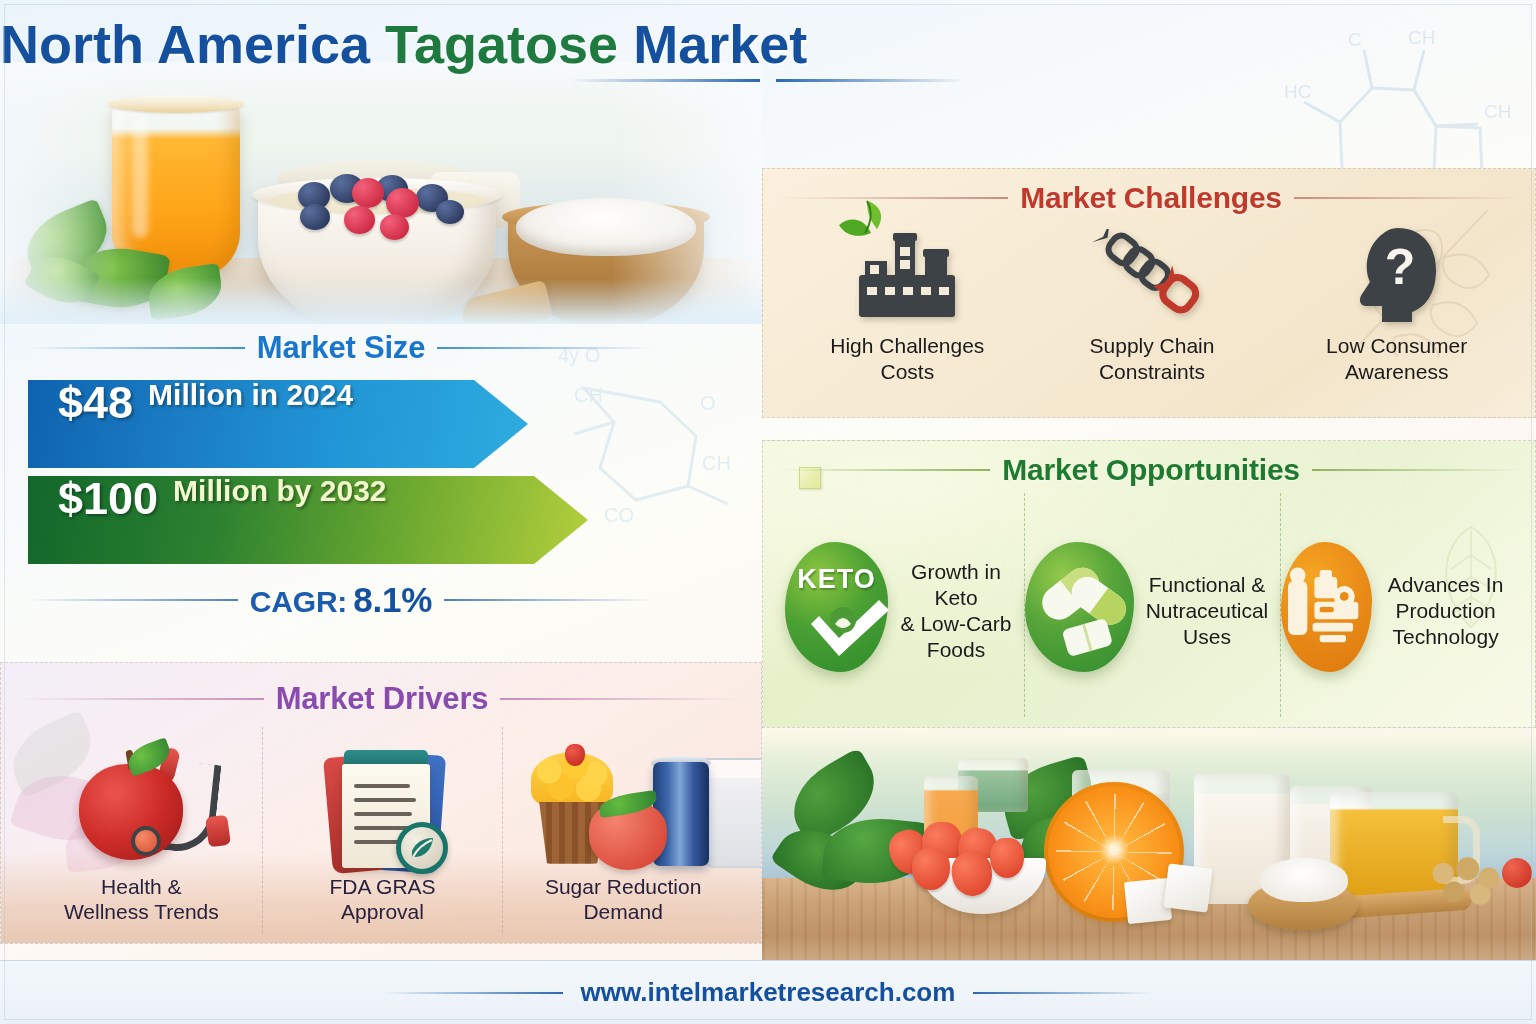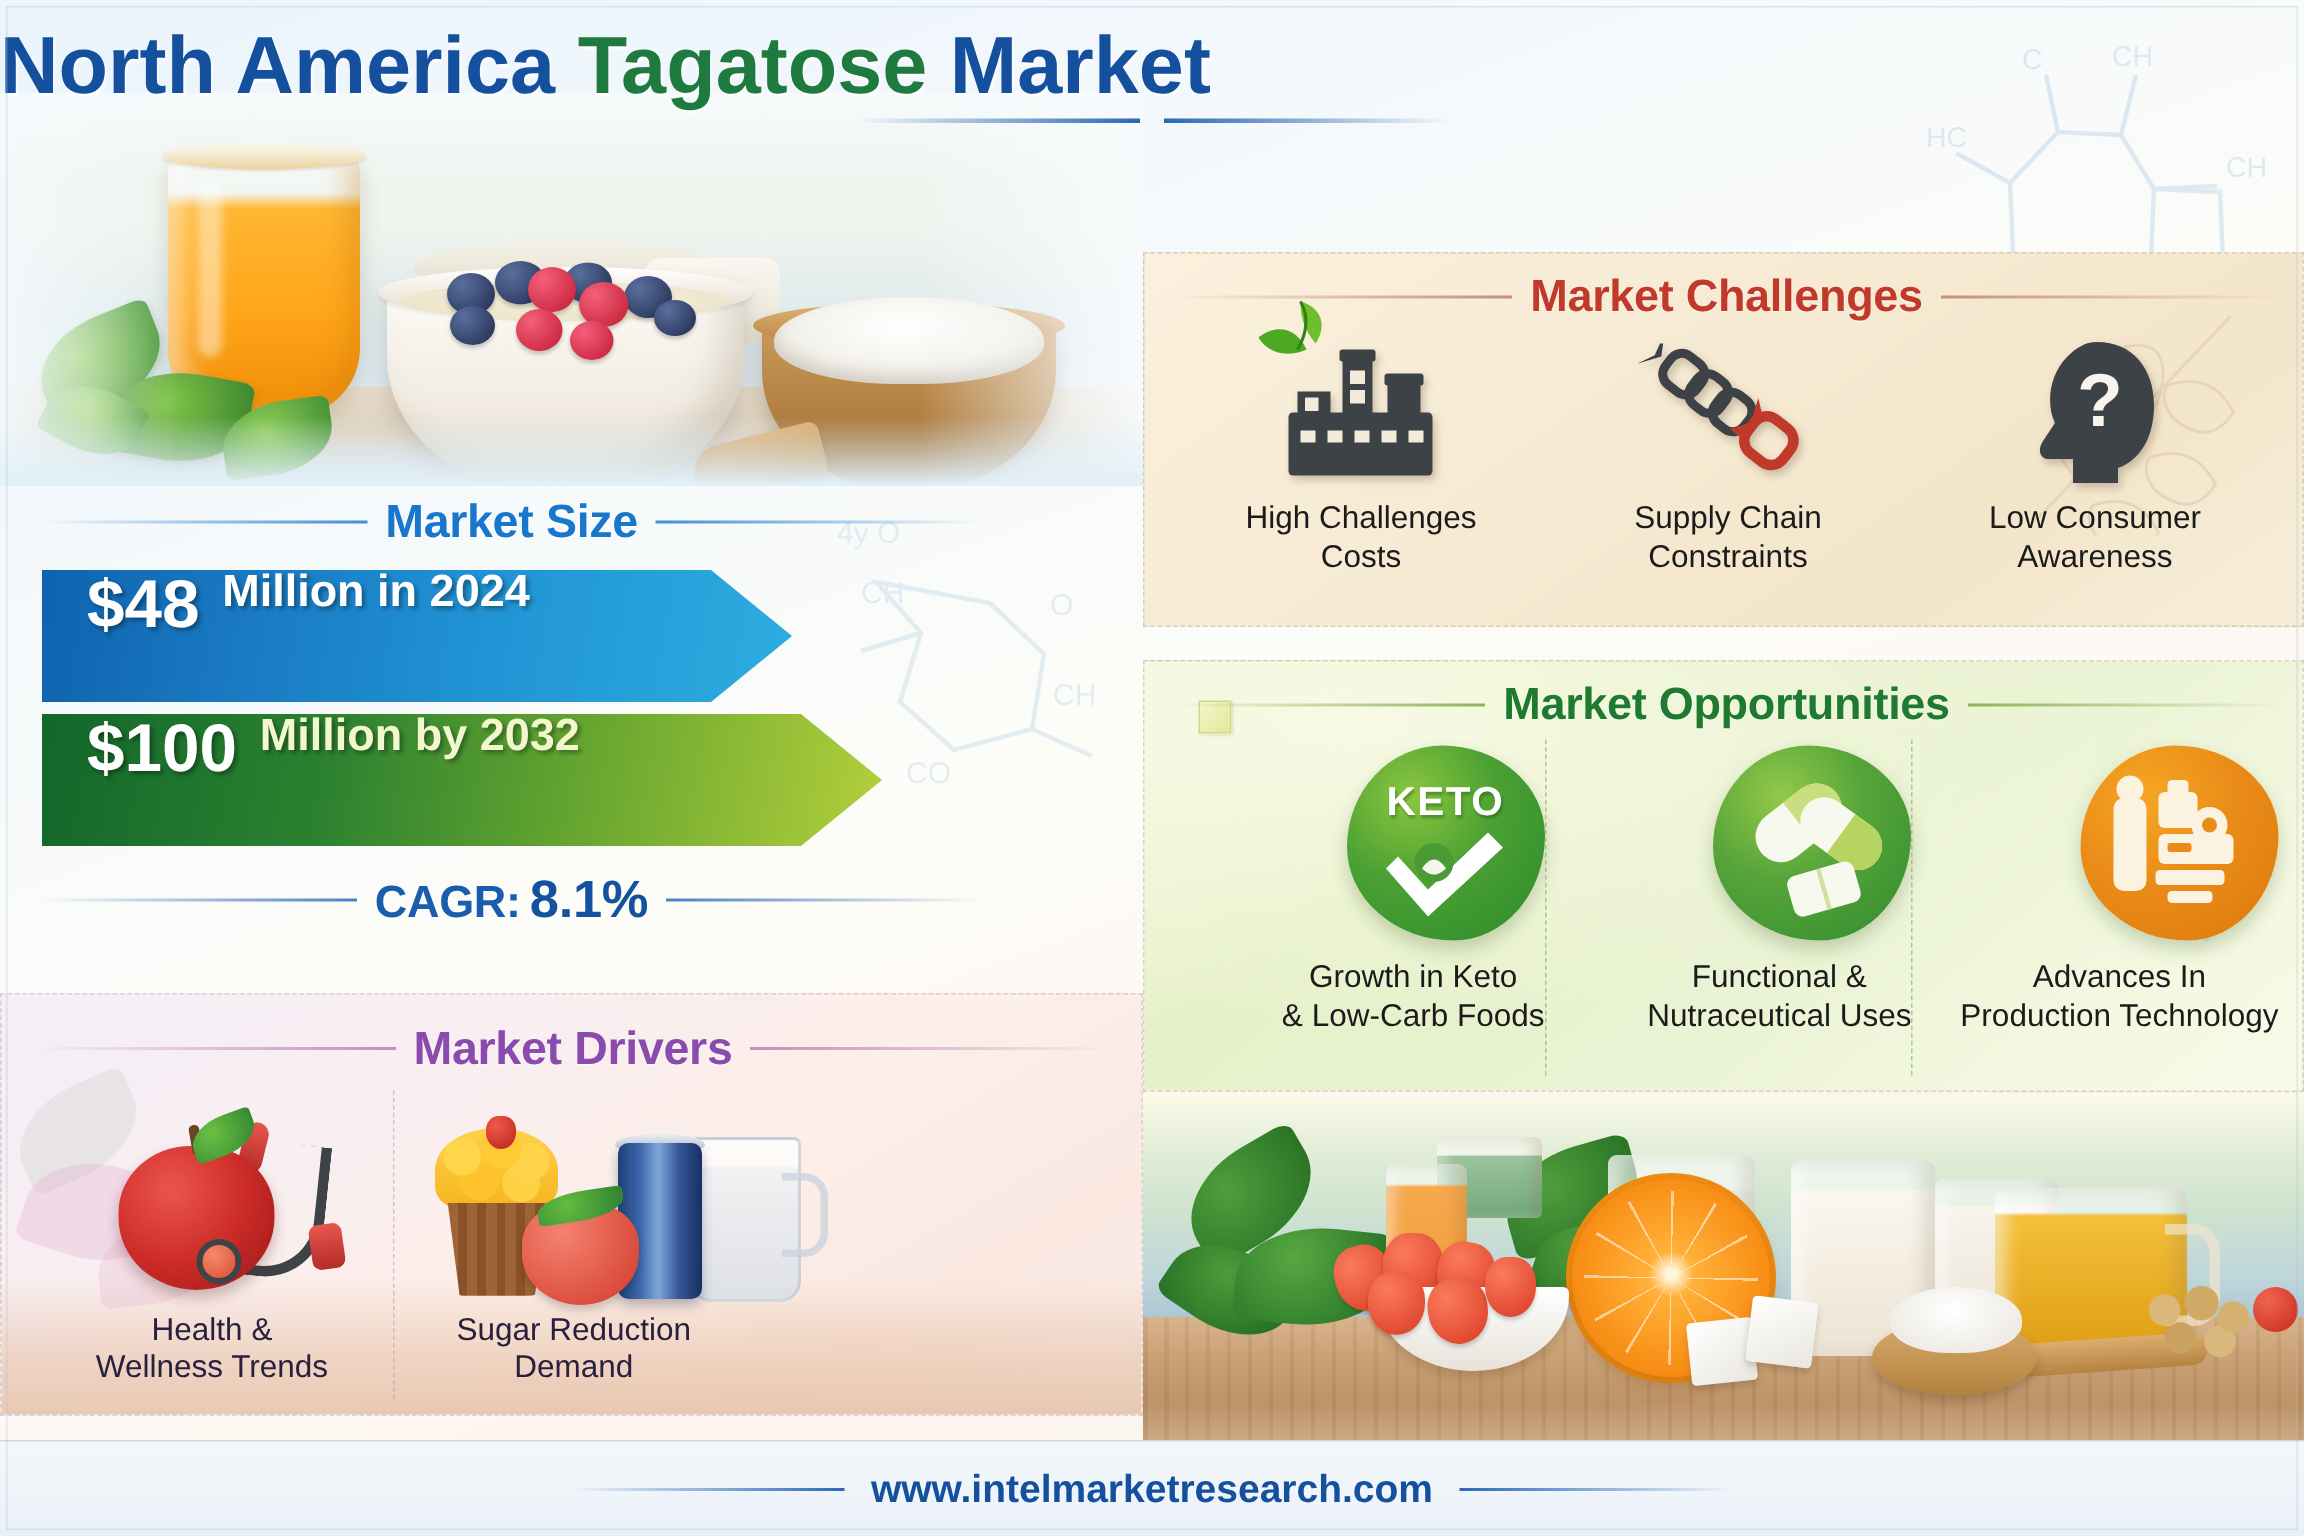--- a/index.html
+++ b/index.html
@@ -573,22 +573,22 @@
   }
   .op-leafwm {
     position: absolute; right: 22px; top: 84px; width: 84px; height: 104px;
     opacity: 0.30; pointer-events: none;
   }
 
   .op-cols {
     position: absolute; left: 22px; top: 52px; width: 734px; height: 224px;
     display: grid; grid-template-columns: 1fr 1fr 1fr;
   }
-  .op-col { position: relative; display: flex; flex-direction: column;
-            align-items: flex-end; justify-content: flex-start; }
+  .op-col { position: relative; display: flex; flex-direction: row;
+            align-items: center; justify-content: flex-start; }
   .op-col + .op-col { border-left: 1px dashed rgba(120,160,90,0.55); }
   .op-art { position: relative; width: 132px; height: 130px; margin-top: 4px; }
   .op-blob {
     position: absolute; inset: 0; border-radius: 48% 52% 46% 54% / 52% 46% 54% 48%;
     box-shadow: 0 6px 12px rgba(60,90,30,0.25);
     display: flex; align-items: center; justify-content: center;
   }
   .blob-green { background: radial-gradient(circle at 32% 26%, #8cc63f 0%, #4aa033 44%, #2d8a2c 100%); }
   .blob-green2 { background: radial-gradient(circle at 34% 26%, #93c94a 0%, #57a53a 42%, #2f8b2e 100%); }
   .blob-orange { background: radial-gradient(circle at 34% 26%, #f5a623 0%, #ea8b18 46%, #dc7a0c 100%); }
@@ -921,20 +921,42 @@
           <div class="stetho-ear"></div>
           <div class="stetho-ear2"></div>
           <div class="apple"></div>
           <div class="apple-leaf"></div>
           <div class="stetho-head"></div>
         </div>
         <div class="dv-label">Health &amp;
 Wellness Trends</div>
       </div>
 
+      <div class="dv-col">
+        <div class="dv-art">
+          <div class="doc-back-r"></div>
+          <div class="doc-back-b"></div>
+          <div class="doc-top-green"></div>
+          <div class="doc-page">
+            <div class="doc-line" style="top:20px;width:56px;"></div>
+            <div class="doc-line" style="top:34px;width:62px;"></div>
+            <div class="doc-line" style="top:48px;width:58px;"></div>
+            <div class="doc-line" style="top:62px;width:62px;"></div>
+            <div class="doc-line" style="top:76px;width:46px;"></div>
+          </div>
+          <div class="doc-seal">
+            <svg viewBox="0 0 26 26">
+              <path d="M3,16 C8,4 20,3 24,3 C23,15 15,23 3,22 Z" fill="#1f7a6e"></path>
+              <path d="M4,22 C8,14 16,8 23,5" stroke="#f3f0e4" stroke-width="2" fill="none"></path>
+            </svg>
+          </div>
+        </div>
+        <div class="dv-label">FDA GRAS
+Approval</div>
+      </div>
 
       <div class="dv-col">
         <div class="dv-art">
           <div class="glass-cup"></div>
           <div class="soda-top"></div>
           <div class="soda-can"></div>
           <div class="cupcake-top"></div>
           <div class="cc-cherry"></div>
           <div class="cupcake-base"></div>
           <div class="straw-big"></div>

